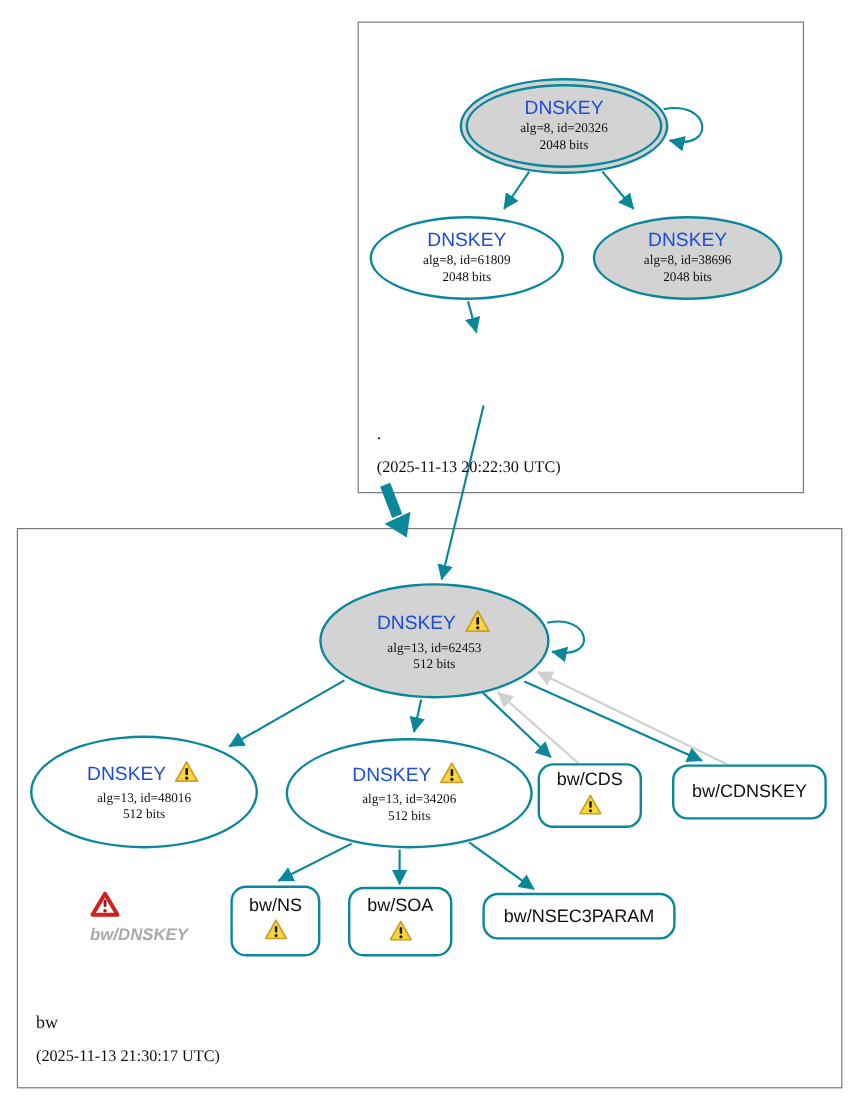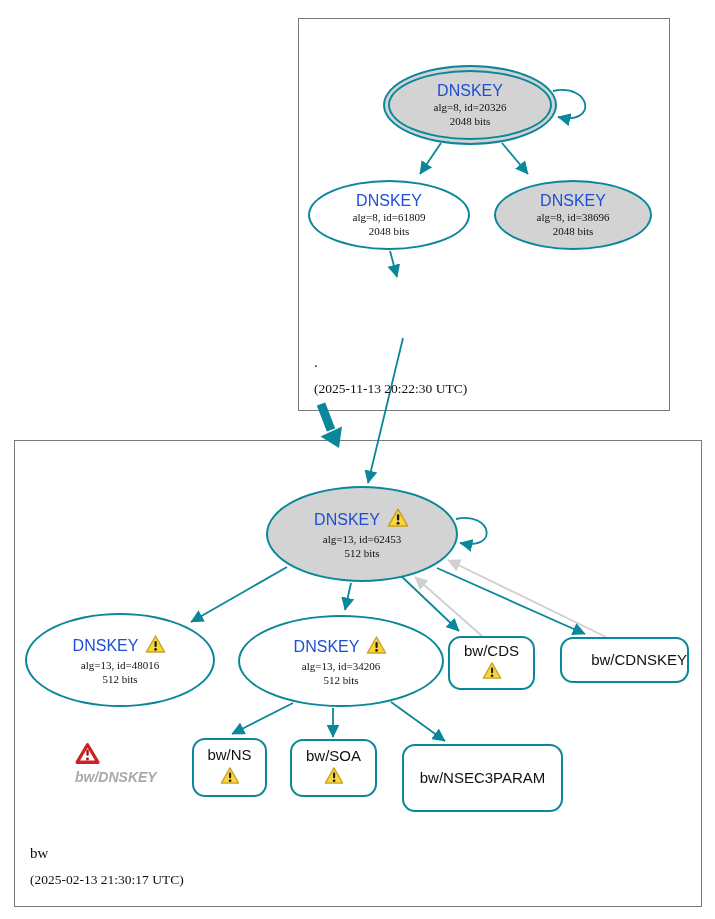--- a/index.html
+++ b/index.html
@@ -156,21 +156,21 @@
     <div class="rect-label">bw/CDS</div>
     <span class="icon">
       <svg width="22" height="19" viewBox="0 0 24 22">
         <path d="M12 2.2 L22 19.8 L2 19.8 Z" fill="#f8d63c" stroke="#c9a227" stroke-width="1.6" stroke-linejoin="round"></path>
         <rect x="10.9" y="7.6" width="2.4" height="6.6" rx="1.1" fill="#1a1a1a"></rect>
         <circle cx="12.1" cy="17" r="1.5" fill="#1a1a1a"></circle>
       </svg>
     </span>
   </div>
 
-  <div class="node rrect" style="left:560px;top:637px;width:129px;height:46px;align-items:flex-end;">
+  <div class="node rrect" style="left:560px;top:637px;width:129px;height:46px;">
     <div class="rect-label">bw/CDNSKEY</div>
   </div>
 
   <div class="missing-node" style="left:75px;top:742px;width:100px;">
     <span class="icon">
       <svg width="25" height="23" viewBox="0 0 24 22">
         <path d="M12 2.6 L22 19.4 L2 19.4 Z" fill="#ffffff" stroke="#cc2222" stroke-width="3.2" stroke-linejoin="round"></path>
         <rect x="10.9" y="7.2" width="2.3" height="6" rx="1" fill="#a81414"></rect>
         <circle cx="12" cy="16.2" r="1.4" fill="#a81414"></circle>
       </svg>
@@ -193,20 +193,20 @@
     <div class="rect-label">bw/SOA</div>
     <span class="icon">
       <svg width="22" height="19" viewBox="0 0 24 22">
         <path d="M12 2.2 L22 19.8 L2 19.8 Z" fill="#f8d63c" stroke="#c9a227" stroke-width="1.6" stroke-linejoin="round"></path>
         <rect x="10.9" y="7.6" width="2.4" height="6.6" rx="1.1" fill="#1a1a1a"></rect>
         <circle cx="12.1" cy="17" r="1.5" fill="#1a1a1a"></circle>
       </svg>
     </span>
   </div>
 
-  <div class="node rrect" style="left:402px;top:744px;width:161px;height:68px;">
+  <div class="node rrect" style="left:402px;top:744px;width:161px;height:39px;">
     <div class="rect-label">bw/NSEC3PARAM</div>
   </div>
 
   <div class="zone-label" style="left:30px;top:845px;">bw</div>
-  <div class="zone-ts" style="left:30px;top:872px;">(2025-02-13 21:30:17 UTC)</div>
+  <div class="zone-ts" style="left:30px;top:872px;">(2025-11-13 21:30:17 UTC)</div>
 
 </div>
 
 </body></html>

